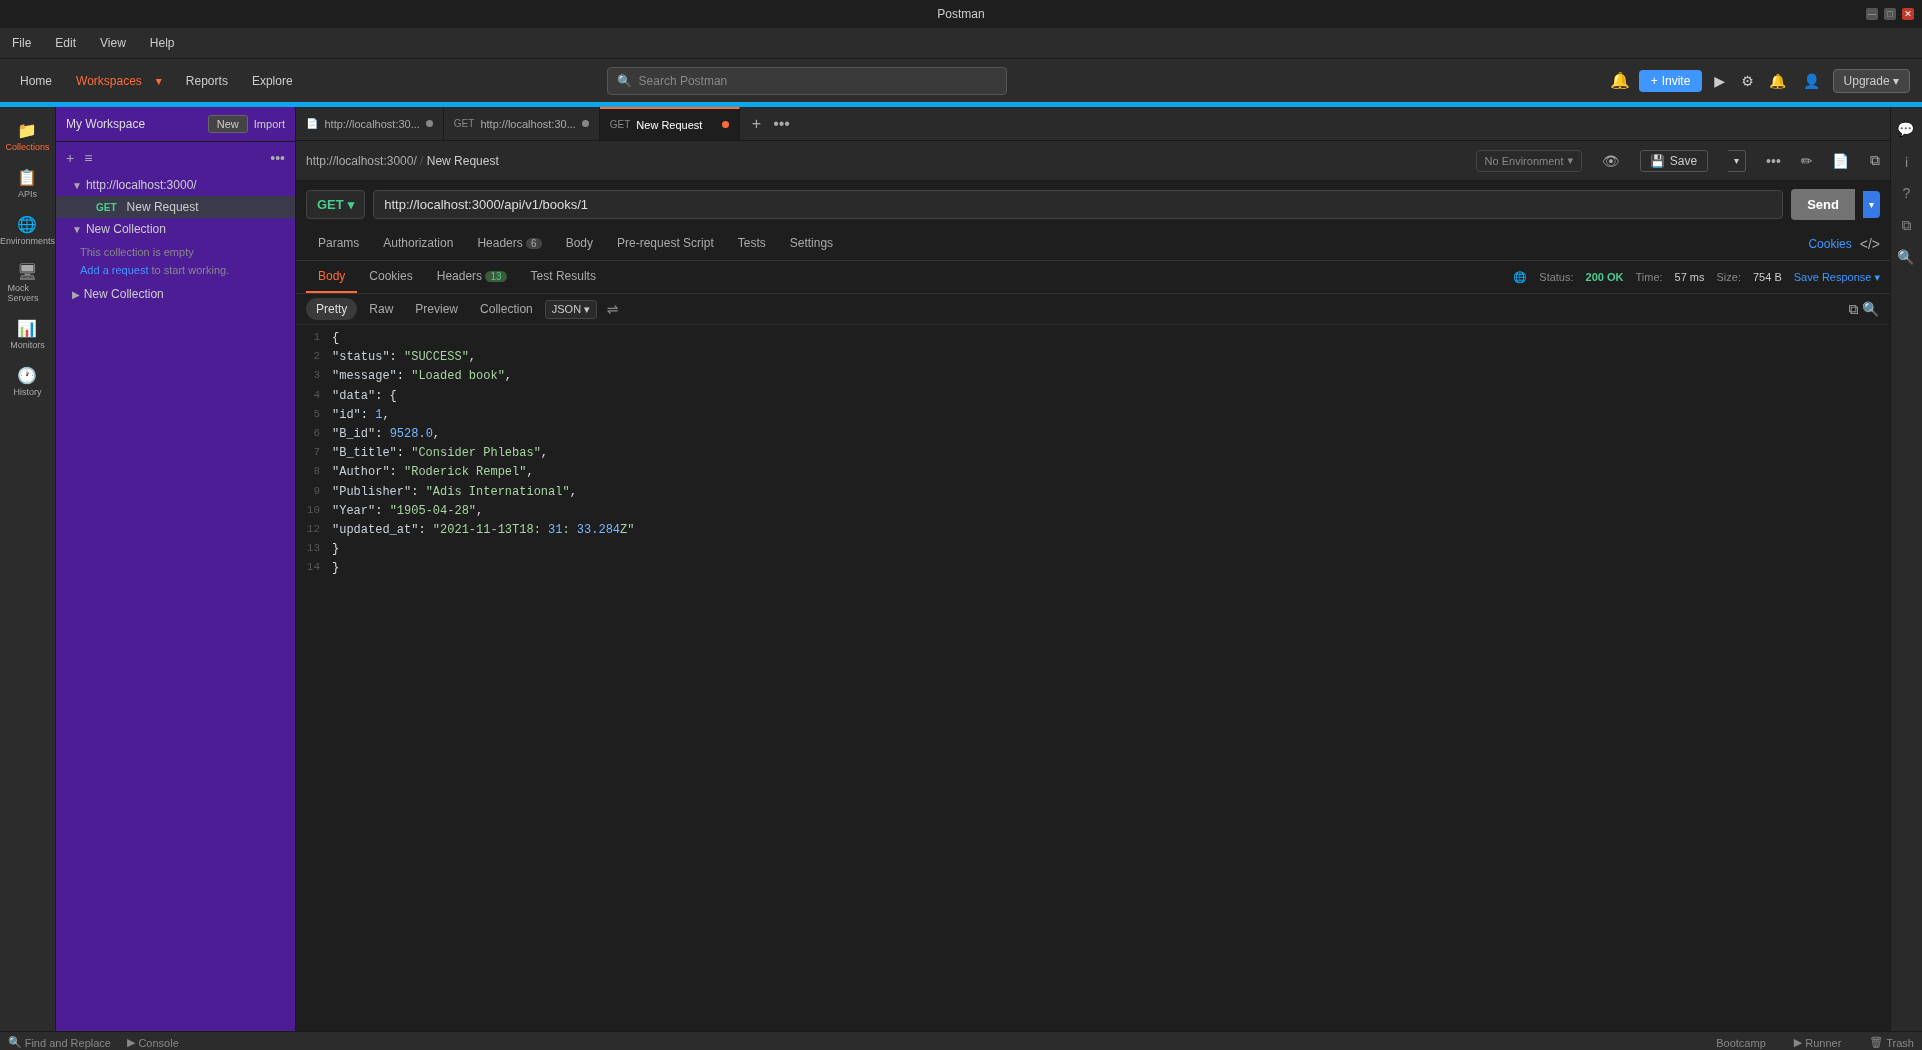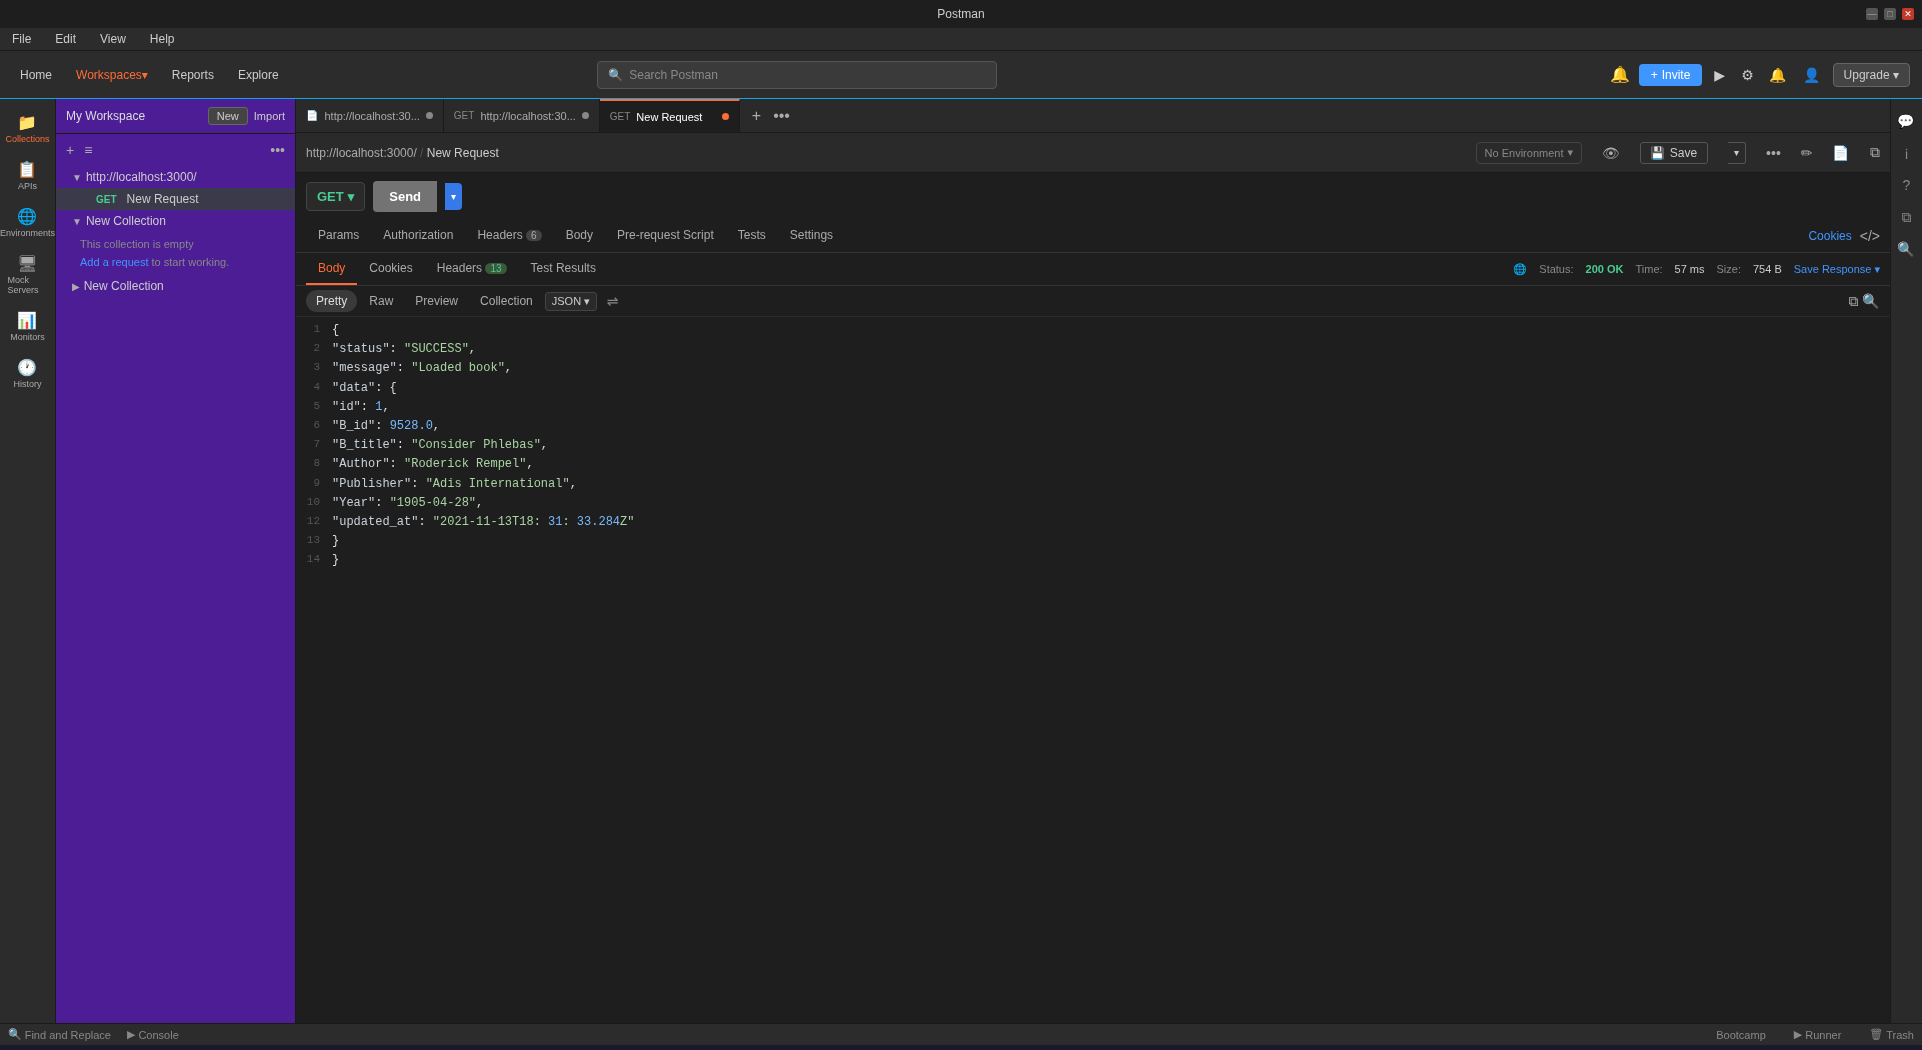--- a/index.html
+++ b/index.html
@@ -28,21 +28,21 @@
       border-radius: 2px;
       background: #555;
       cursor: pointer;
       display: flex; align-items: center; justify-content: center;
       font-size: 9px; color: #aaa;
     }
 
     
     .menu-bar {
       background: #2c2c2c;
-      height: 23px;
+      height: 31px;
       display: flex;
       align-items: center;
       padding: 0 8px;
       gap: 16px;
       border-bottom: 1px solid #1a1a1a;
     }
     .menu-item {
       color: #ccc;
       font-size: 12px;
       cursor: pointer;
@@ -50,34 +50,34 @@
     }
 
     
     .top-nav {
       background: #2c2c2c;
       height: 48px;
       display: flex;
       align-items: center;
       padding: 0 12px;
       gap: 8px;
-      border-bottom: 1px solid #0ea5e9;
+      border-bottom: 5px solid #0ea5e9;
     }
     .nav-home {
       color: #ccc;
       font-size: 12px;
       cursor: pointer;
       padding: 4px 8px;
     }
     .nav-workspaces {
       color: #ff6c37;
       font-size: 12px;
       cursor: pointer;
       padding: 4px 8px;
-      display: flex; align-items: center; gap: 0;
+      display: flex; align-items: center; gap: 14px;
     }
     .nav-reports, .nav-explore {
       color: #ccc;
       font-size: 12px;
       cursor: pointer;
       padding: 4px 8px;
     }
     .search-bar {
       flex: 1;
       max-width: 400px;
@@ -784,20 +784,21 @@
         <button class="addr-icon-btn">📄</button>
         <button class="addr-icon-btn">⧉</button>
       </div>
     </div>
 
     <div class="request-line">
       <div class="method-select">
         <span>GET</span>
         <span>▾</span>
       </div>
+      <input class="url-input" value="http://localhost:3000/api/v1/books/1" type="text" style="">
       <button class="send-btn">Send</button>
       <button class="send-dropdown">▾</button>
     </div>
 
     <div class="request-tabs">
       <span class="req-tab">Params</span>
       <span class="req-tab">Authorization</span>
       <span class="req-tab">Headers <span class="tab-badge">6</span></span>
       <span class="req-tab">Body</span>
       <span class="req-tab">Pre-request Script</span>

